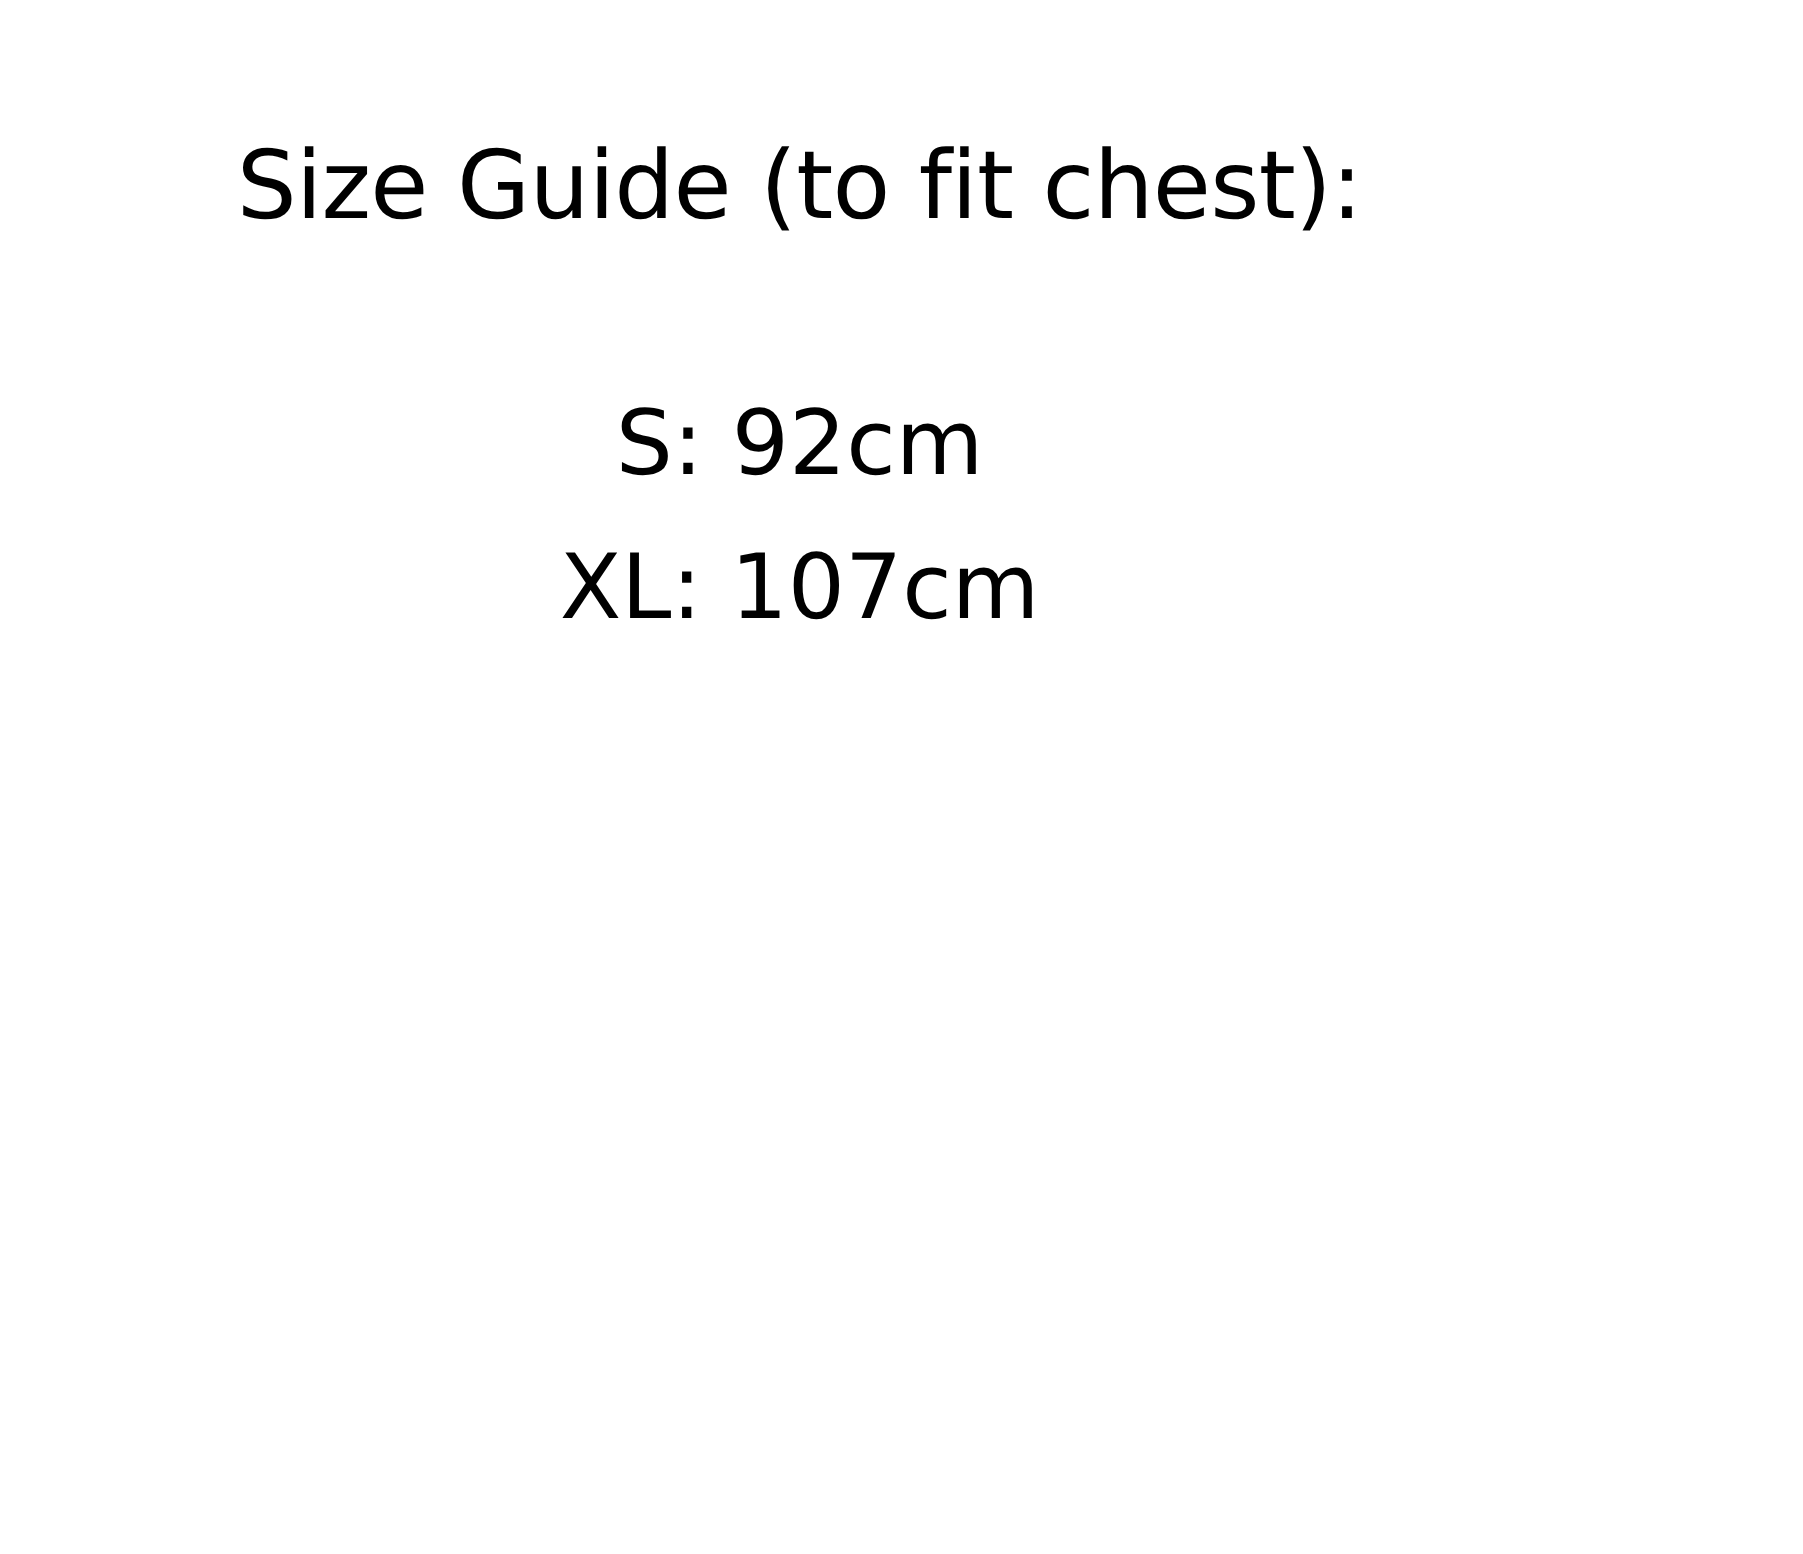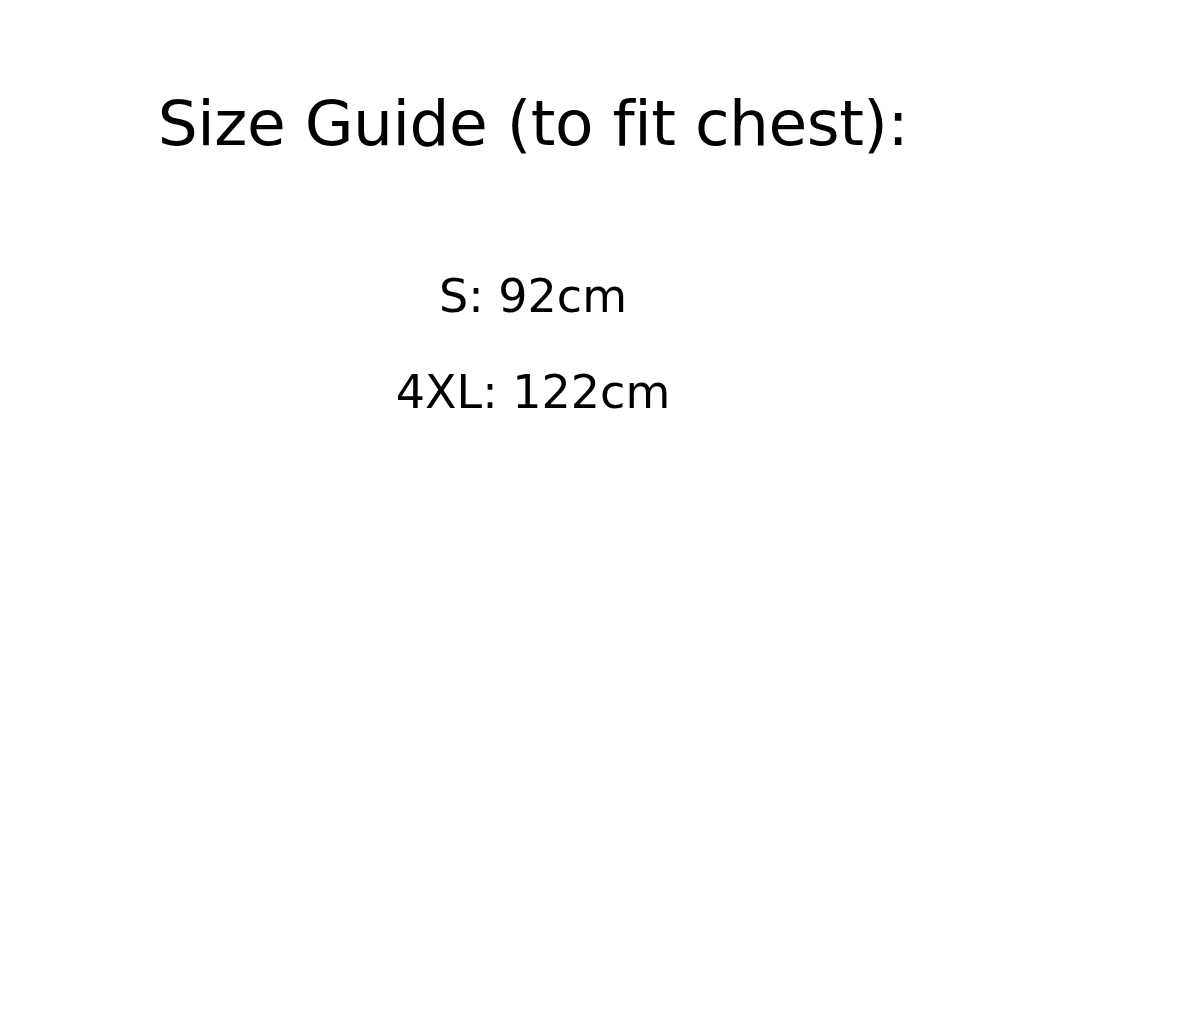--- a/index.html
+++ b/index.html
@@ -26,27 +26,27 @@
     line-height: 1.15;
     letter-spacing: -0.5px;
     white-space: nowrap;
   }
   .rows {
     list-style: none;
     margin: 88px 0 0 0;
     padding: 0;
   }
   .row {
-    font-size: 46px;
+    font-size: 60px;
     line-height: 96px;
     white-space: nowrap;
   }
 </style>
 </head>
 <body>
 
 <div class="canvas">
   <h1 class="title">Size Guide (to fit chest):</h1>
   <ul class="rows">
     <li class="row">S: 92cm</li>
-    <li class="row">4XL: 122cm</li>
+    <li class="row">XL: 107cm</li>
   </ul>
 </div>
 
 </body></html>

